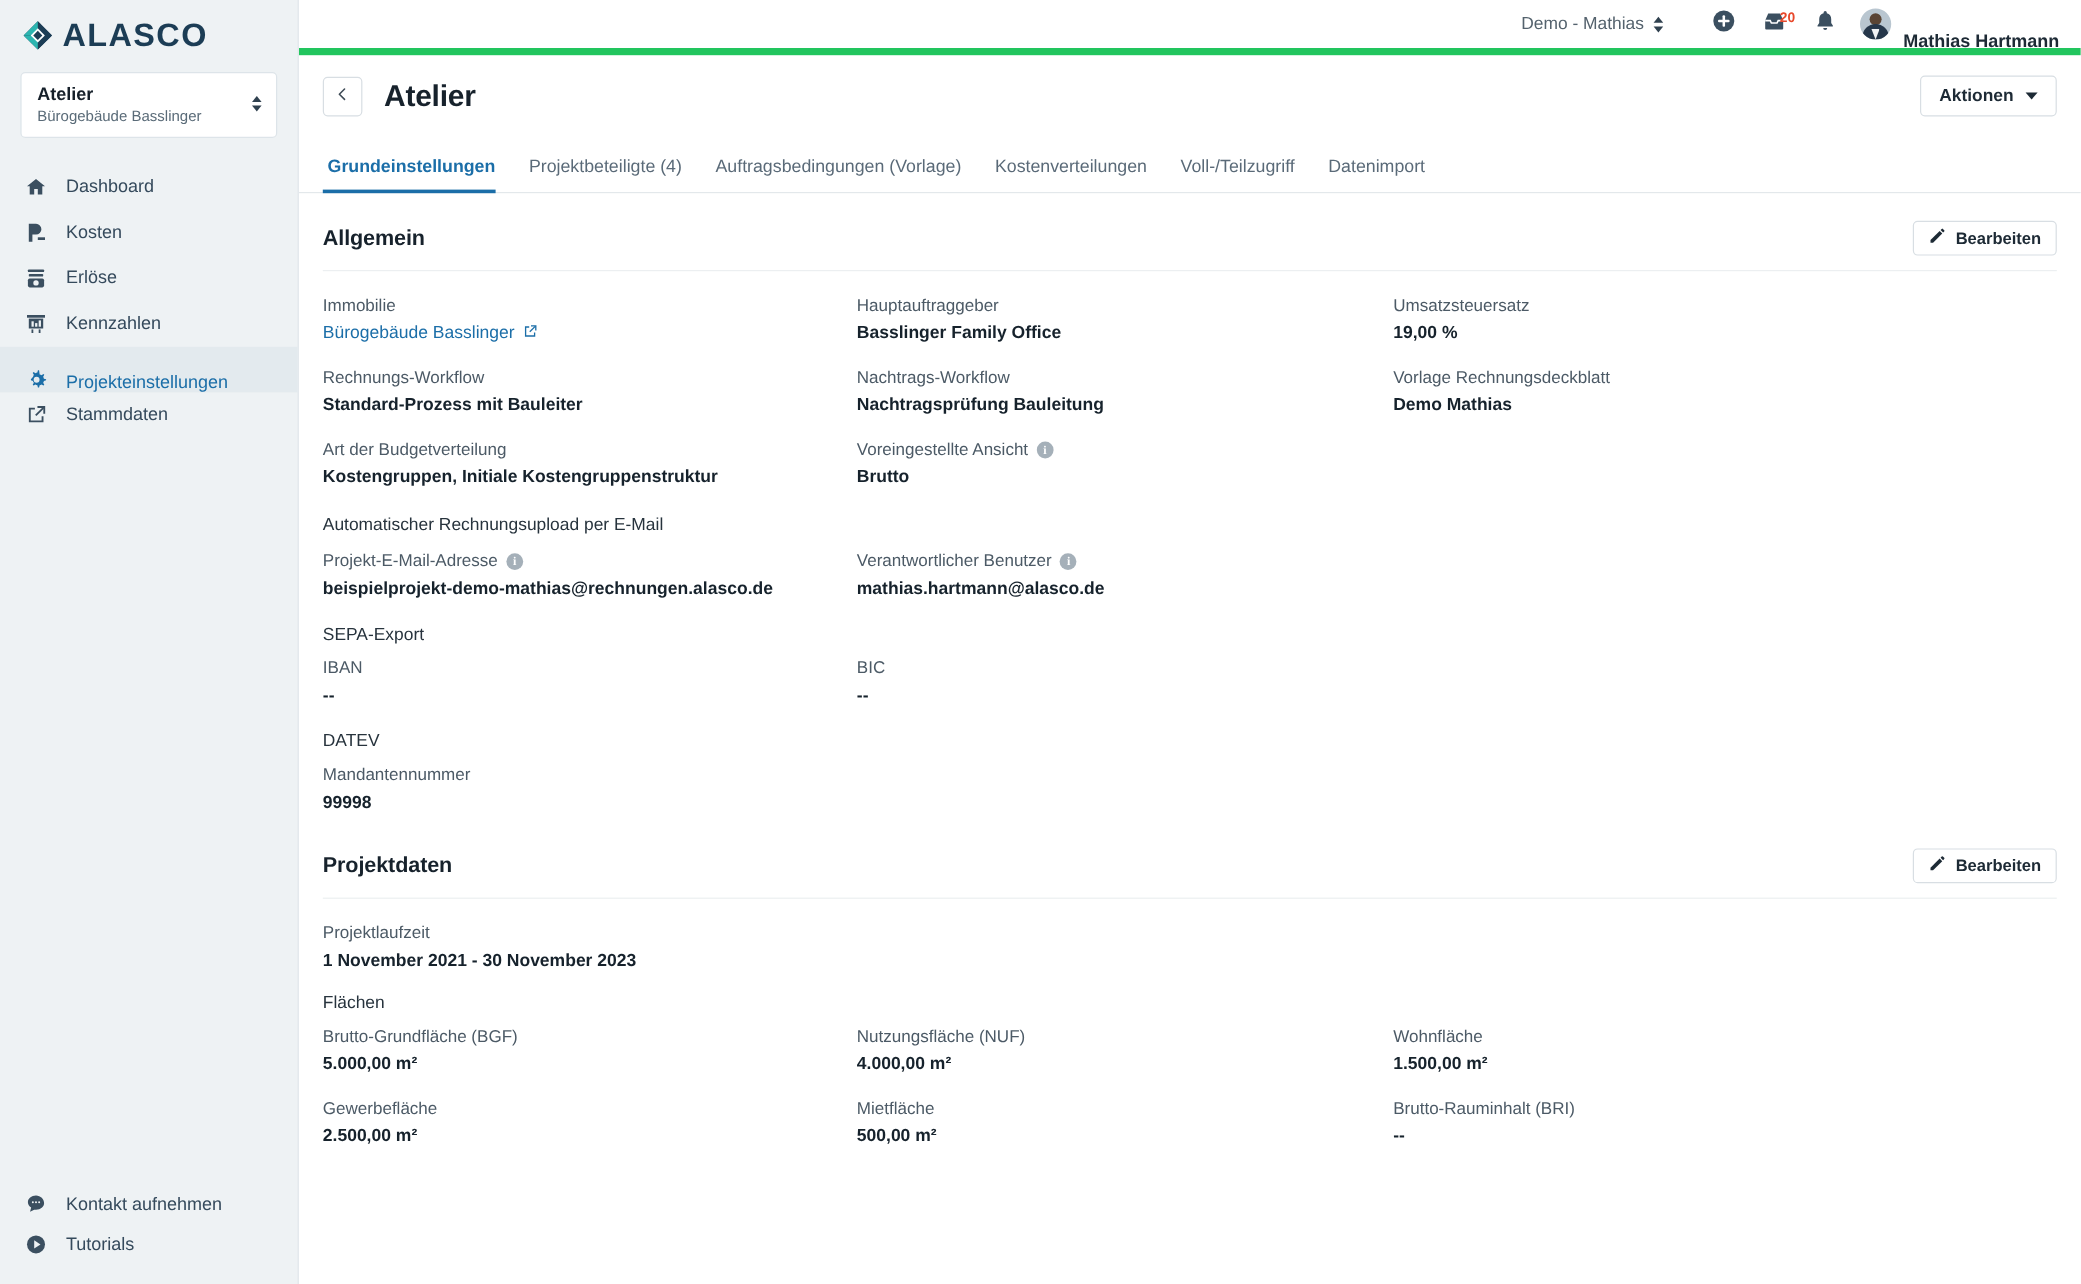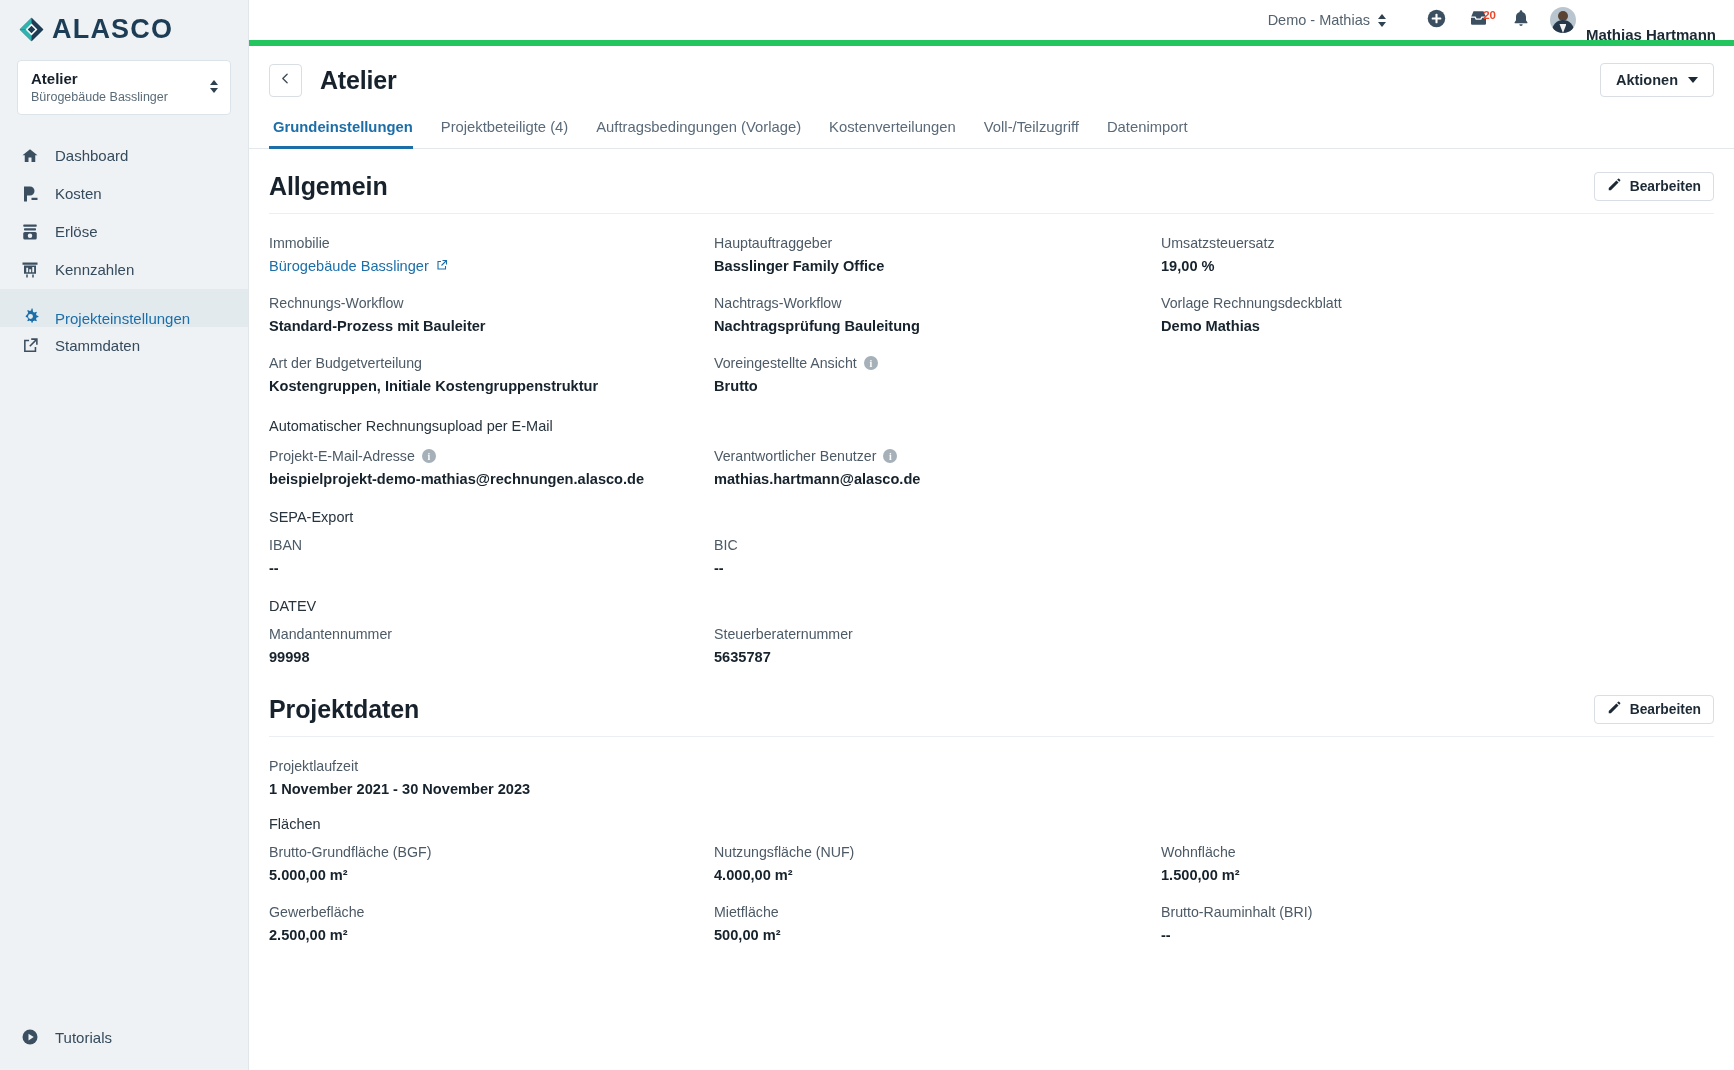--- a/index.html
+++ b/index.html
@@ -87,41 +87,41 @@
   .page-title { font-size: 25px; font-weight: 700; color: #17222c; margin-left: 18px; letter-spacing:-0.2px;}
   .head-spacer { flex: 1; }
   .aktionen {
     border:1px solid #d8dee3; background:#fff; border-radius:4px;
     padding: 0 15px; height: 34px; display:flex;align-items:center;gap:10px;
     font-size:14.5px;font-weight:700;color:#1d2a35;cursor:pointer;
   }
   .tri-dn { width:0;height:0;border-left:5px solid transparent;border-right:5px solid transparent;border-top:6px solid #1d2a35;}
 
   .tabs {
-    display:flex; gap: 0; padding: 0 20px; margin-top: 22px;
+    display:flex; gap: 0; padding: 0 20px; margin-top: 34px;
     border-bottom: 1px solid #e3e8eb;
   }
   .tab {
     font-size: 14.8px; color: #5a6a78; padding: 0 14px 13px 14px; cursor:pointer;
     position: relative; white-space: nowrap;
   }
   .tab:first-child { padding-left: 4px; }
   .tab.active { color: #1b6ea8; font-weight: 700; }
   .tab.active:after {
     content:""; position:absolute; left:0; right:8px; bottom:-1px; height:3px; background:#1b6ea8;
   }
   .tab:first-child.active:after { left:0; right:14px; }
 
   .content { flex: 1; overflow: hidden; padding: 0 20px; }
 
   .section-head {
     display:flex; align-items:center; padding-top: 23px; padding-bottom: 12px;
     border-bottom: 1px solid #eceff1;
   }
-  .section-title { font-size: 25px; font-weight: 700; color:#17222c; letter-spacing:-0.1px;}
+  .section-title { font-size: 18px; font-weight: 700; color:#17222c; letter-spacing:-0.1px;}
   .edit-btn {
     margin-left:auto; border:1px solid #d8dee3;background:#fff;border-radius:4px;
     height: 29px; padding: 0 12px; display:flex;align-items:center;gap:9px;
     font-size:13.8px;font-weight:700;color:#1d2a35;cursor:pointer;
   }
 
   .grid3 { display:grid; grid-template-columns: 445px 447px 1fr; }
   .field { padding-top: 21px; }
   .f-label {
     font-size: 14.2px; color:#4c5a66; font-weight:400; display:flex; align-items:center; gap:7px;
@@ -224,20 +224,31 @@
               <path d="M13 3h8v8"></path>
               <path d="M20 4 11 13"></path>
               <path d="M19 14v6H4V5h6"></path>
             </svg>
         </span>
         <span>Stammdaten</span>
       </div>
     </nav>
 
     <div class="sidebar-bottom">
+      <div class="nav-item">
+        <span class="ico">
+          <svg width="18" height="18" viewBox="0 0 24 24" fill="#3b4f60">
+              <path d="M12 3C6.9 3 3 6.3 3 10.4c0 2.4 1.4 4.5 3.6 5.9L5.4 21l4.6-2.3c.6.1 1.3.2 2 .2 5.1 0 9-3.3 9-7.5S17.1 3 12 3Z"></path>
+              <circle cx="8.5" cy="10.5" r="1.1" fill="#eef2f4"></circle>
+              <circle cx="12" cy="10.5" r="1.1" fill="#eef2f4"></circle>
+              <circle cx="15.5" cy="10.5" r="1.1" fill="#eef2f4"></circle>
+            </svg>
+        </span>
+        <span>Kontakt aufnehmen</span>
+      </div>
       <div class="nav-item">
         <span class="ico">
           <svg width="18" height="18" viewBox="0 0 24 24" fill="#3b4f60">
               <circle cx="12" cy="12" r="10"></circle>
               <path d="M10 7.5 17 12 10 16.5Z" fill="#eef2f4"></path>
             </svg>
         </span>
         <span>Tutorials</span>
       </div>
     </div>
@@ -419,24 +430,20 @@
         <div class="field"></div>
       </div>
 
       <div class="group-title" style="padding-top:22px">DATEV</div>
 
       <div class="grid3">
         <div class="field" style="padding-top:12px">
           <div class="f-label">Mandantennummer</div>
           <div class="f-value">99998</div>
         </div>
-        <div class="field" style="padding-top:12px">
-          <div class="f-label">Steuerberaternummer</div>
-          <div class="f-value">5635787</div>
-        </div>
         <div class="field"></div>
       </div>
 
       <div class="section-head" style="padding-top:30px">
         <div class="section-title">Projektdaten</div>
         <button class="edit-btn">
           <span>
             <svg width="14" height="14" viewBox="0 0 24 24" fill="#1d2a35">
                 <path d="M3 17.3 16.1 4.2l3.7 3.7L6.7 21H3Z"></path>
                 <path d="M17.4 2.9 19 1.3a1.2 1.2 0 0 1 1.7 0l1.9 1.9a1.2 1.2 0 0 1 0 1.7l-1.6 1.6Z"></path>

